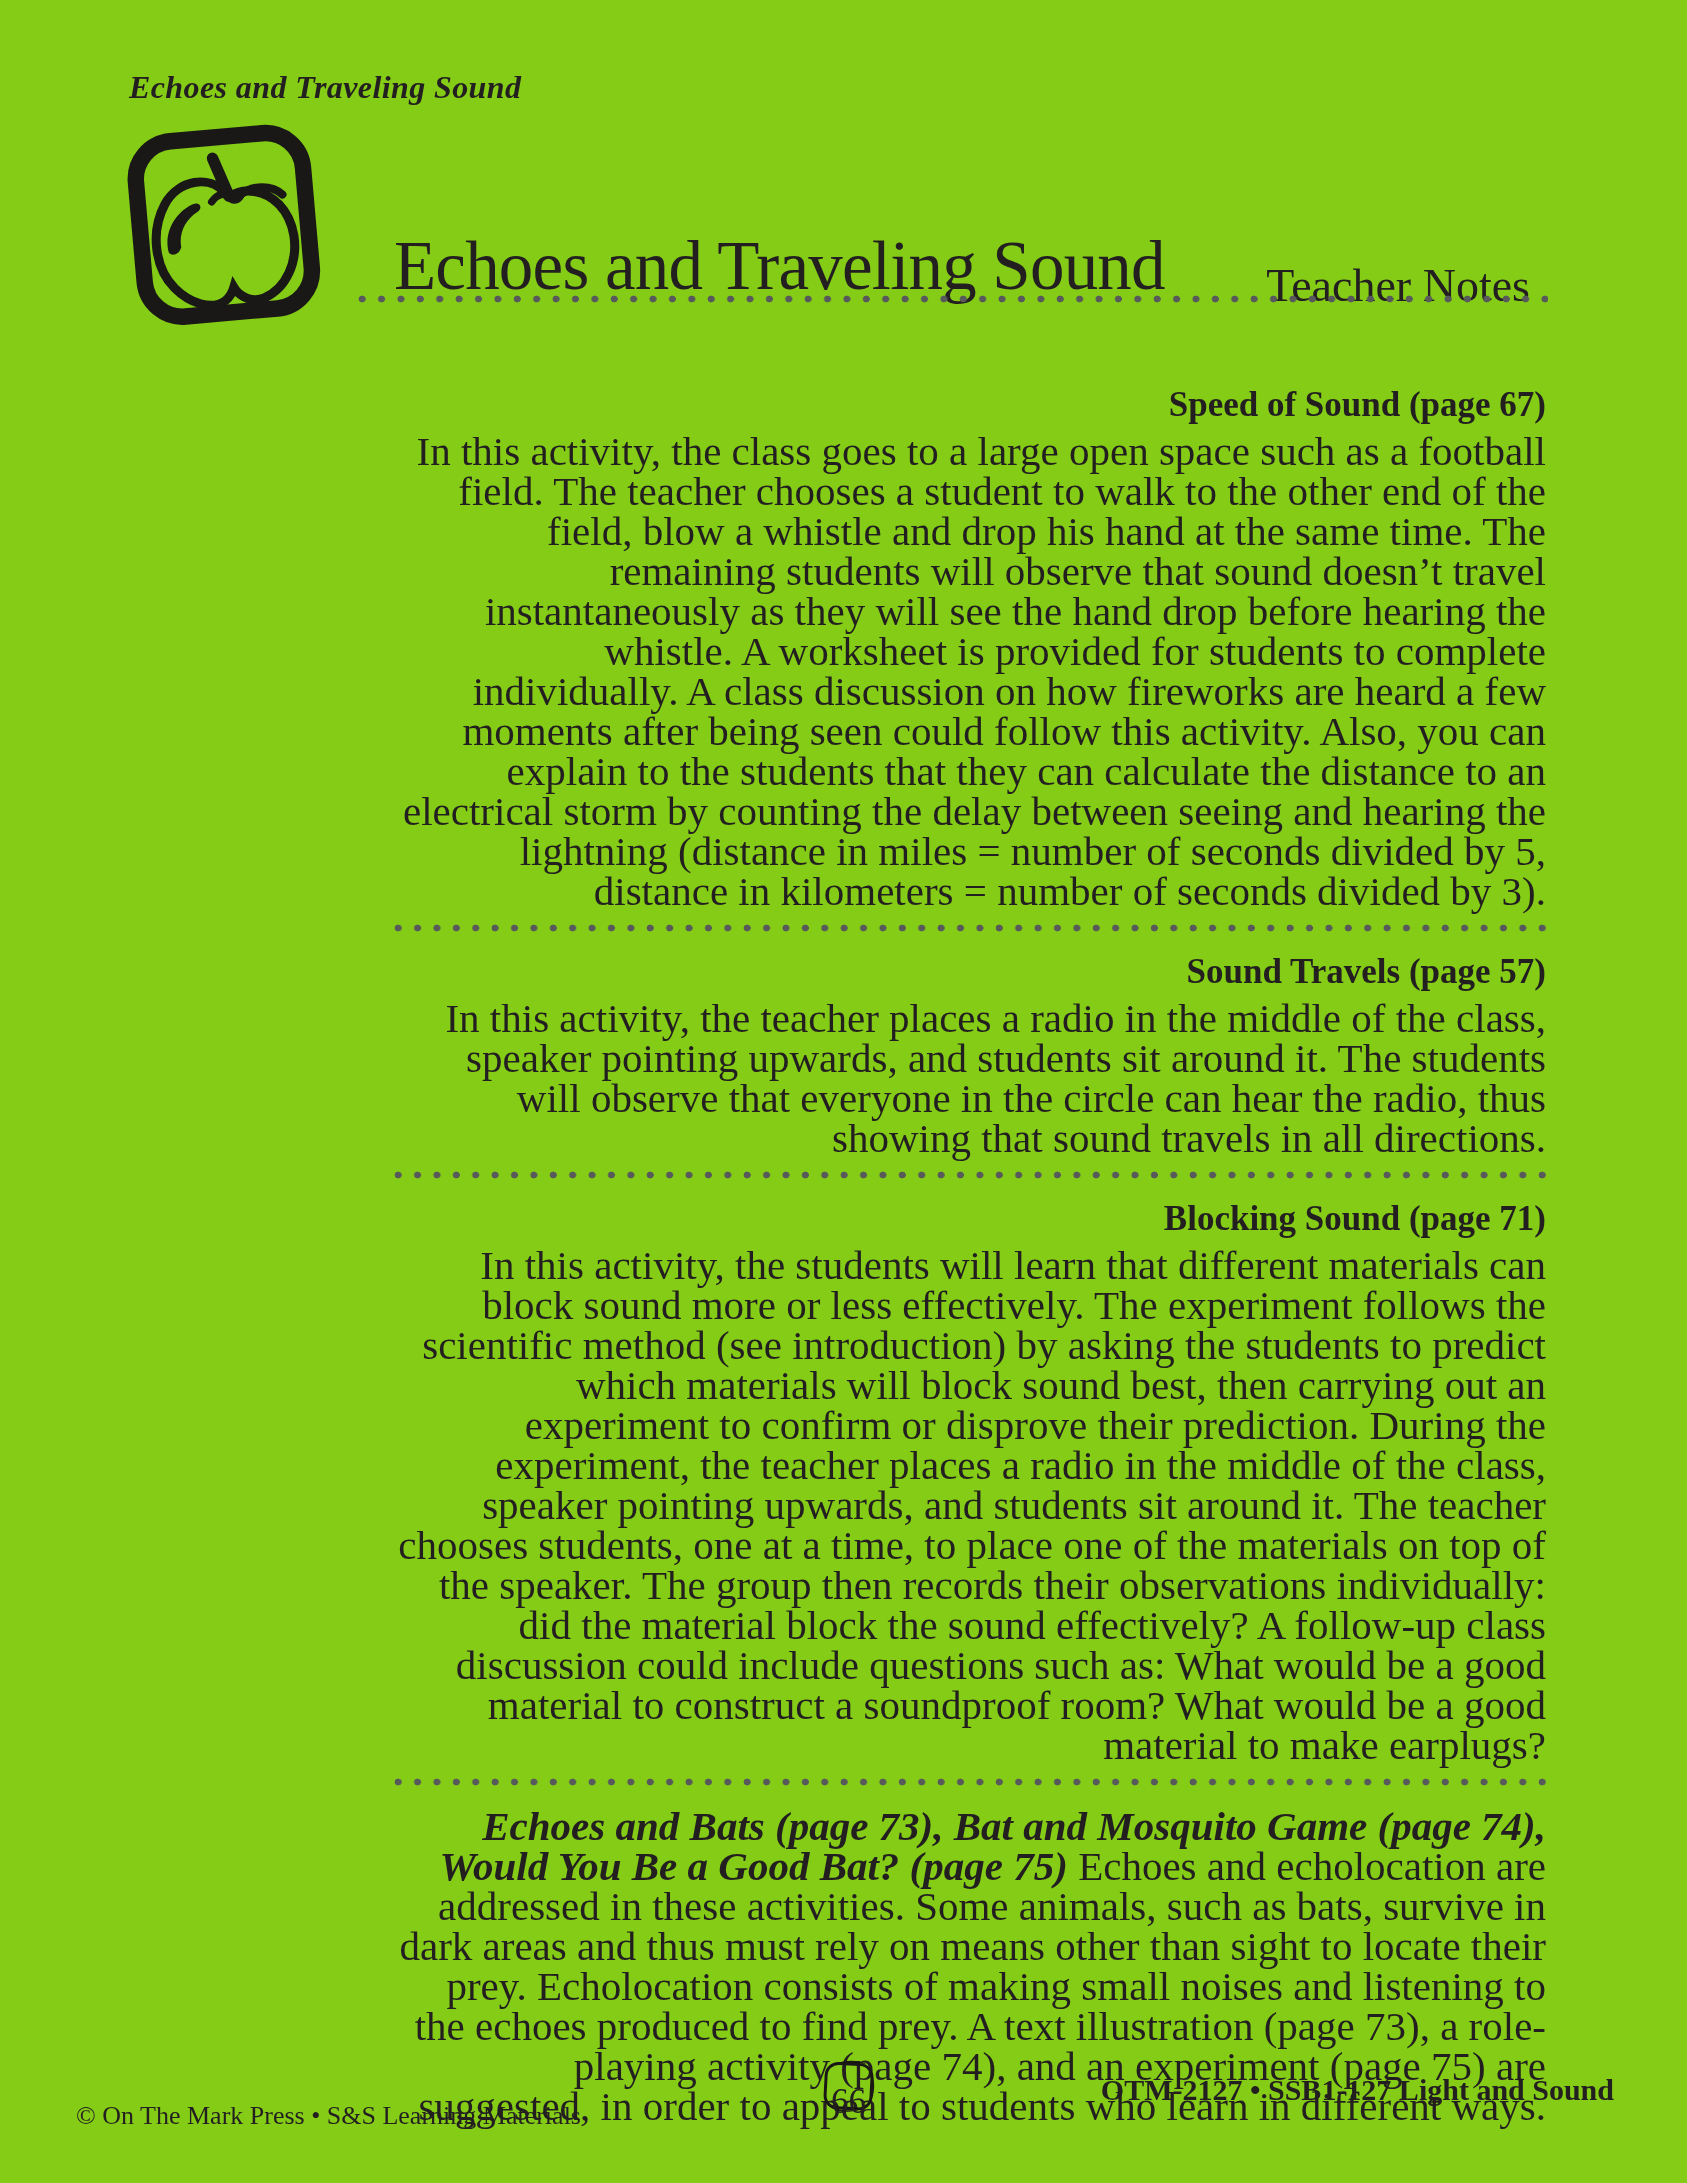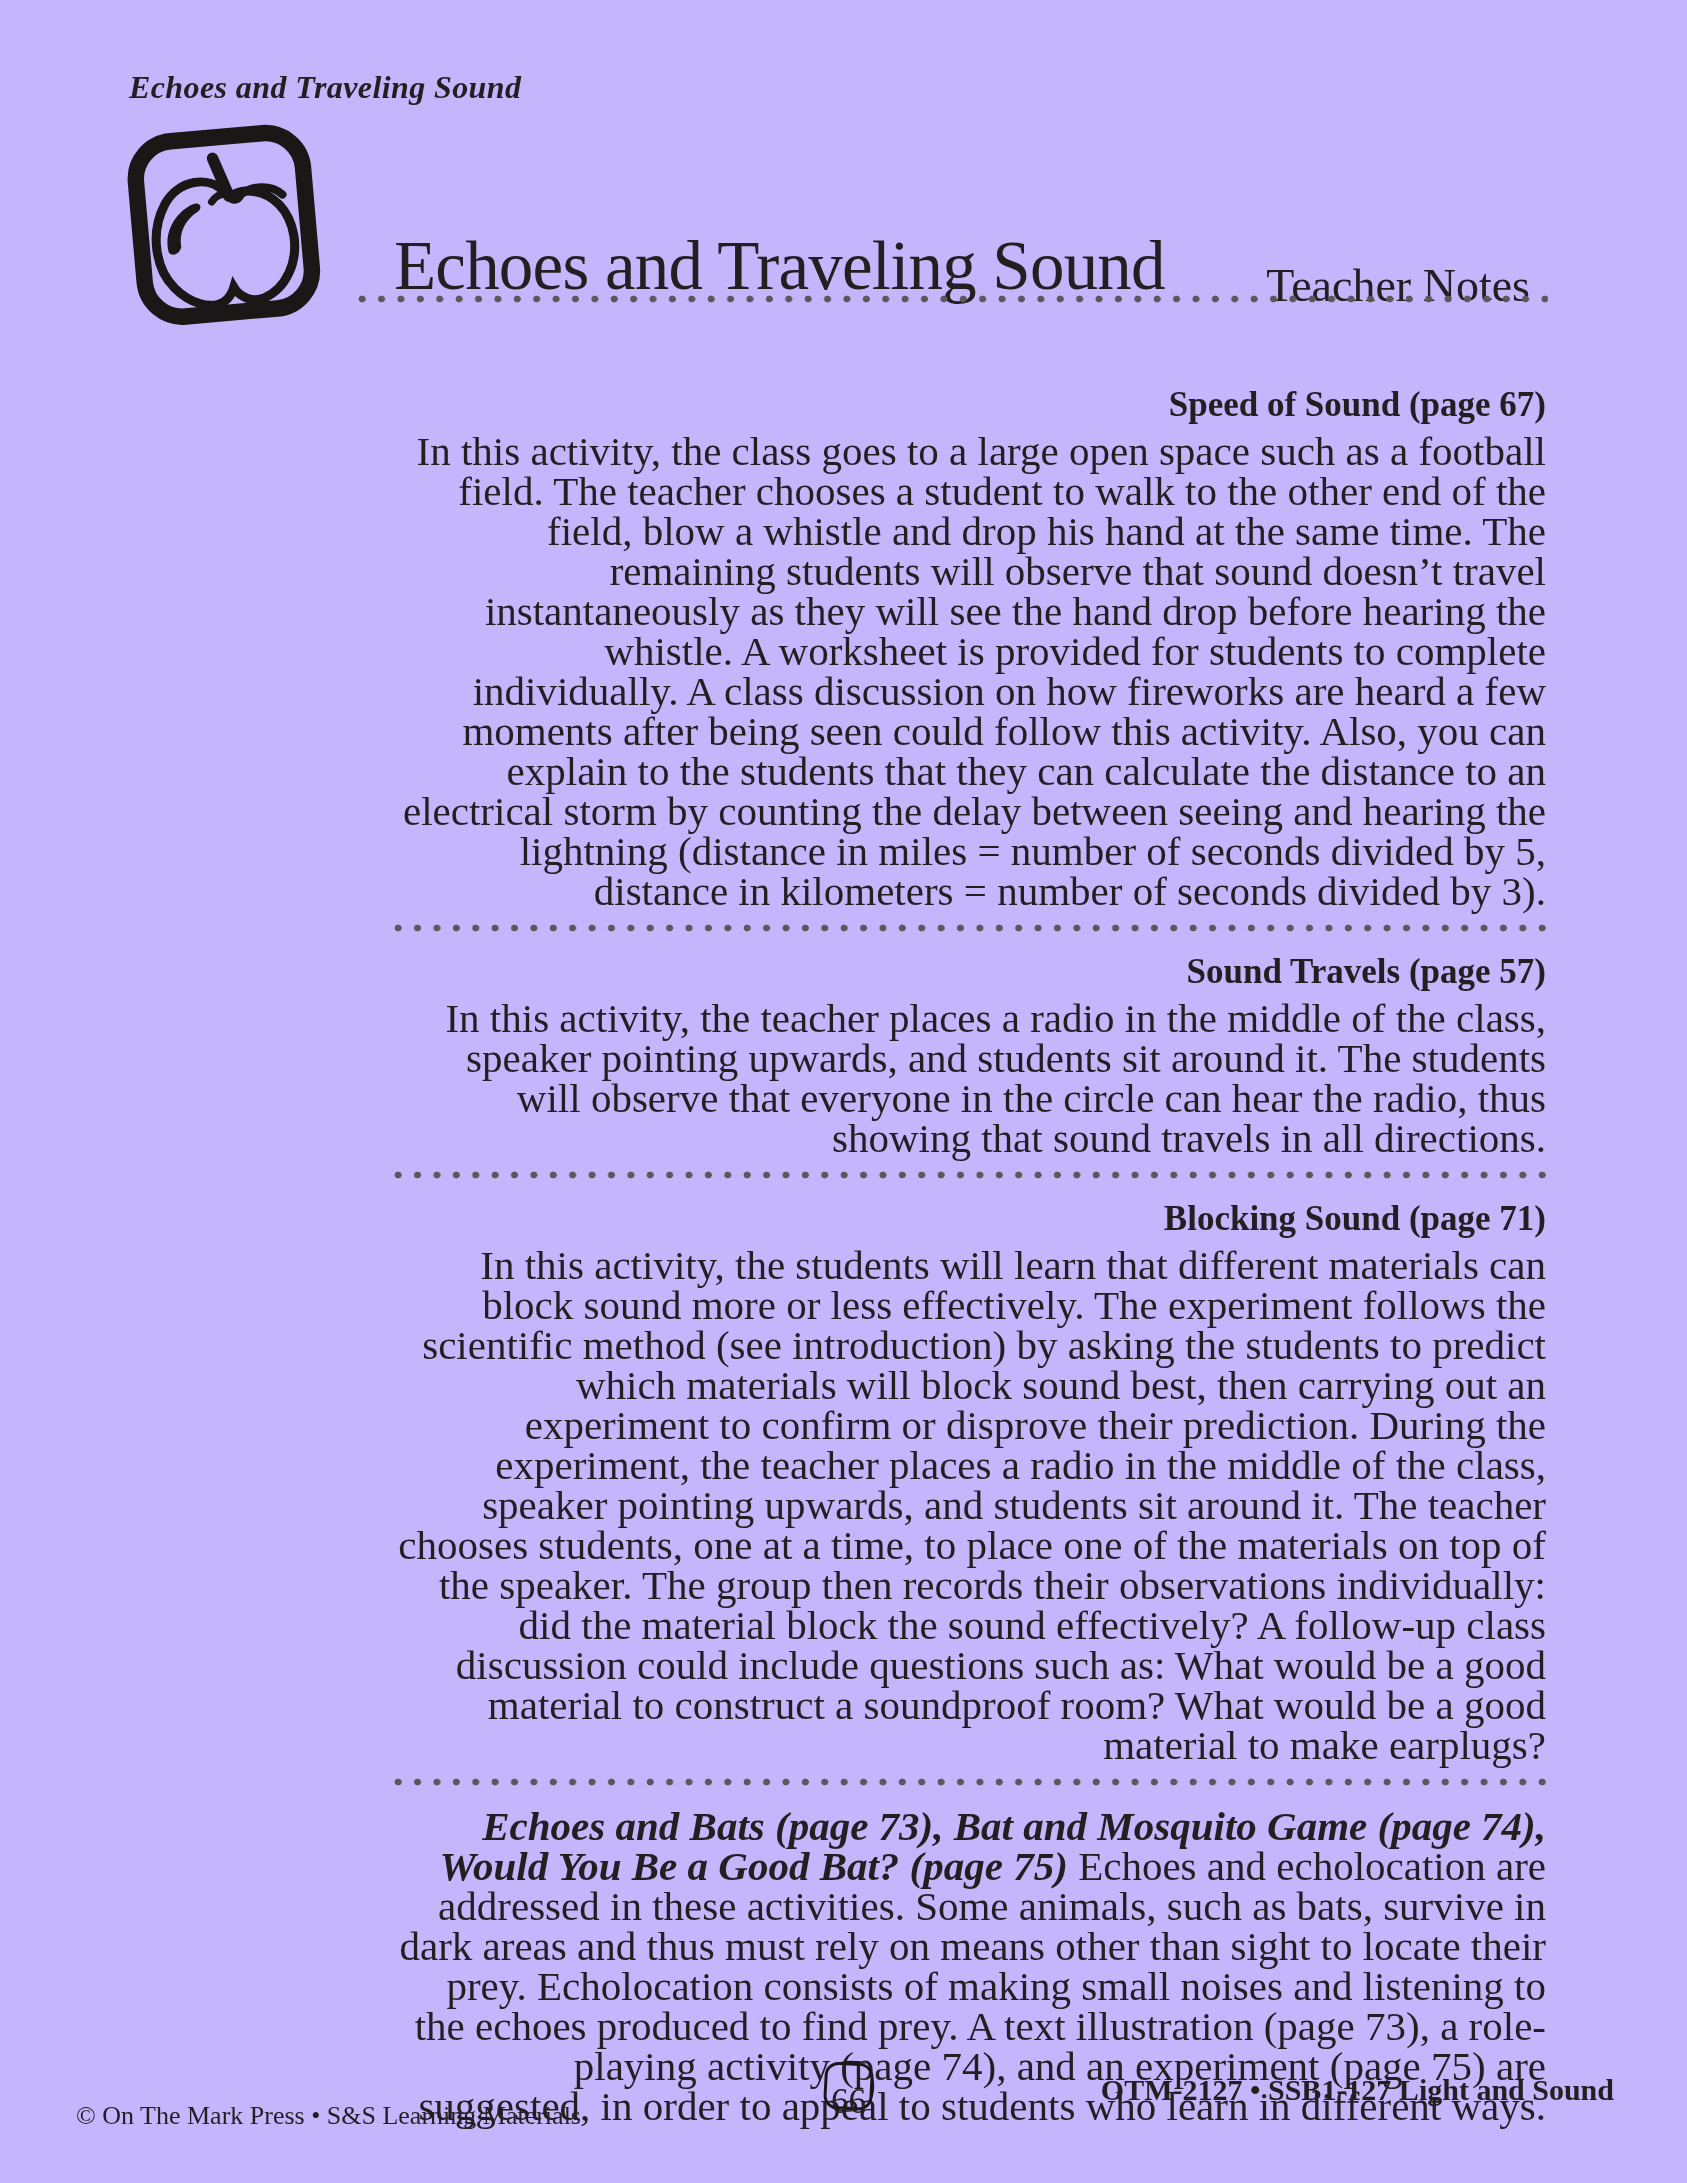--- a/index.html
+++ b/index.html
@@ -1,19 +1,19 @@
 <!DOCTYPE html>
 <html style="font-size:13px"><head>
 <meta charset="utf-8">
 <style>
   html,body{margin:0;padding:0;background:#9a9a9a;}
   .page{
     position:relative;
     width:1687px;height:2183px;
-    background:#c4b5fd;
+    background:#84cc16;
     font-family:"Liberation Serif", serif;
     color:#231f20;
     overflow:hidden;
   }
   
   .running-header{
     position:absolute;left:129px;top:69px;
     font-size:32px;font-weight:bold;font-style:italic;
     letter-spacing:0.4px;
   }

